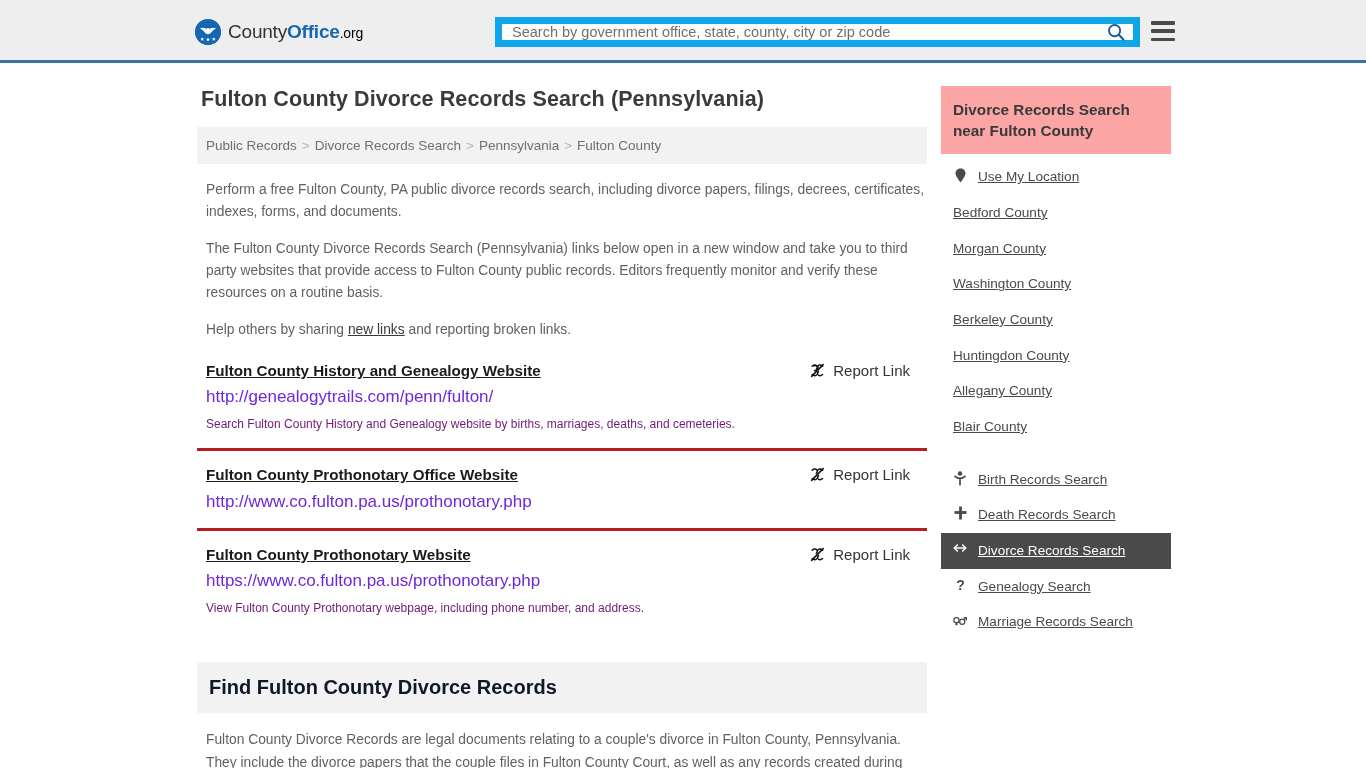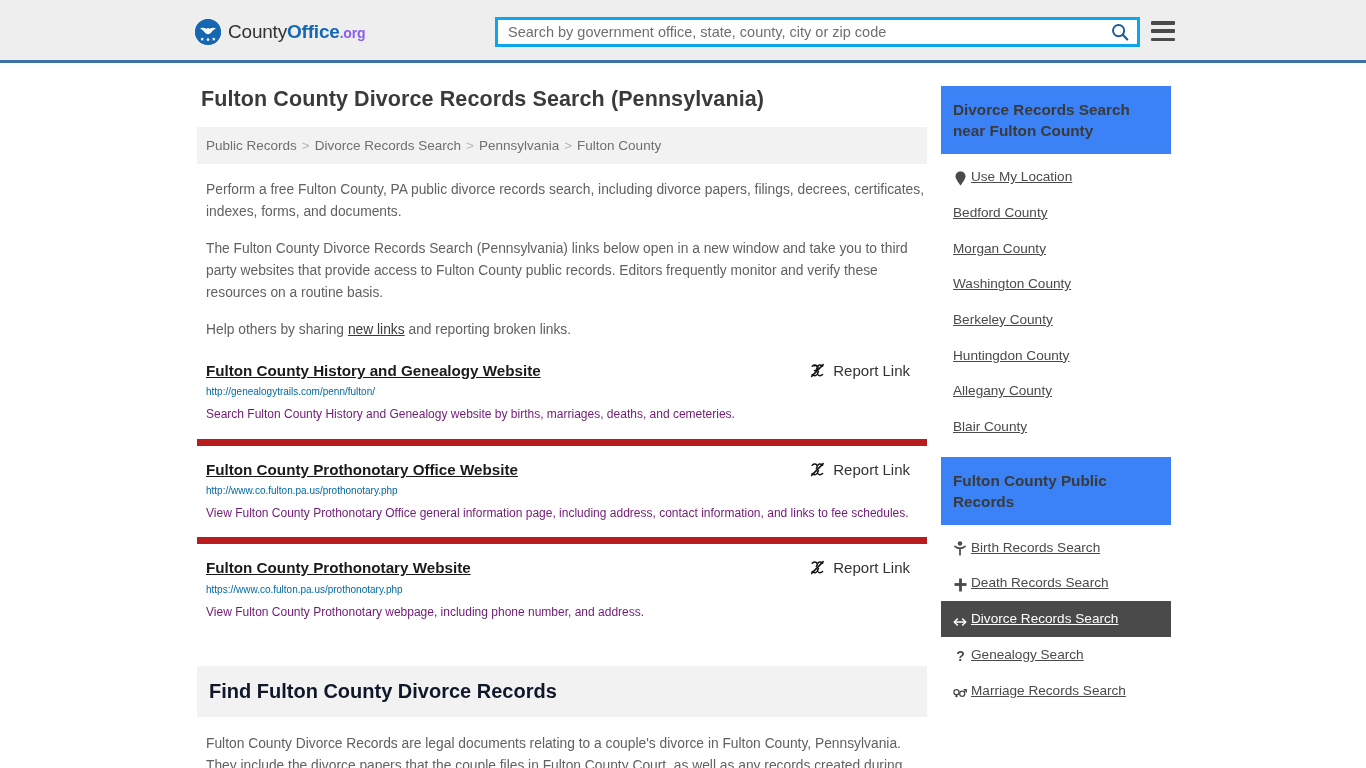--- a/index.html
+++ b/index.html
@@ -39,28 +39,28 @@
   .logo-mark svg { position: absolute; left: 0; top: 0; }
   .logo-text {
     font-size: 19px;
     letter-spacing: -0.2px;
     color: #333333;
     font-family: "Liberation Sans", sans-serif;
     white-space: nowrap;
   }
   .logo-text .b { color: #1667b1; font-weight: bold; }
   .logo-text .a { color: #333333; }
-  .logo-text .org { font-size: 14px; color: #8b5cf6; font-weight: bold; }
+  .logo-text .org { font-size: 14px; color: #000000; }
 
   .search-box {
     position: absolute;
     left: 495px; top: 17px;
     width: 645px; height: 30px;
     background: #ffffff;
-    border: 3px solid #0ea5e9;
+    border: 7px solid #0ea5e9;
     display: flex;
     align-items: center;
   }
   .search-input {
     flex: 1;
     border: none;
     outline: none;
     background: transparent;
     font-family: "Liberation Sans", sans-serif;
     font-size: 14.5px;
@@ -131,21 +131,21 @@
   .intro p a {
     color: #3a3a3a;
     text-decoration: underline;
     font-weight: normal;
   }
 
   
   .link-list { margin-top: 20px; }
   .link-item {
     padding: 0 9px 14px 9px;
-    border-bottom: 7px solid #b91c1c;
+    border-bottom: 3px solid #b91c1c;
     margin-bottom: 14px;
     position: relative;
   }
   .link-item:last-child { border-bottom: none; }
   .link-head {
     display: flex;
     align-items: flex-start;
     justify-content: space-between;
   }
   .link-title {
@@ -159,22 +159,22 @@
   .report-link {
     display: flex; align-items: center; gap: 7px;
     font-size: 15px;
     color: #333333;
     cursor: pointer;
     white-space: nowrap;
     margin-top: 1px;
     padding-right: 8px;
   }
   .link-url {
-    font-size: 10px;
-    color: #0369a1;
+    font-size: 17px;
+    color: #6d28d9;
     margin-top: 4px;
     line-height: 1.4;
   }
   .link-desc {
     font-size: 12px;
     color: #701a75;
     line-height: 1.6;
     margin-top: 6px;
   }
 
@@ -190,32 +190,32 @@
   .find-body {
     padding: 16px 9px 0 9px;
     font-size: 13.8px;
     line-height: 1.62;
     color: #616161;
   }
 
   
   .side-card { margin-bottom: 12px; }
   .side-card-header {
-    background: #3b82f6;
+    background: #fca5a5;
     padding: 13px 12px;
     font-size: 15.3px;
     font-weight: bold;
     color: #3a3a3a;
     line-height: 1.38;
   }
   .side-list { padding-top: 5px; }
   .side-row {
     display: flex;
-    align-items: flex-end;
-    gap: 4px;
+    align-items: flex-start;
+    gap: 11px;
     padding: 9px 12px;
     cursor: pointer;
   }
   .side-row .ico {
     width: 14px; flex: 0 0 14px;
     display: flex; align-items: center; justify-content: center;
     color: #4a4a4a;
     font-size: 14px;
     line-height: 1;
   }
@@ -322,21 +322,20 @@
                   <path d="M13.6 12.5 C11.6 14.4, 9.5 13.8, 8.8 12.5 C8.2 11.4, 8.8 10.2, 9.5 9.6" fill="none" stroke="#111" stroke-width="1.5" stroke-linecap="round"></path>
                   <path d="M3.2 12.5 C5.2 14.4, 7.3 13.8, 8.0 12.5" fill="none" stroke="#111" stroke-width="1.5" stroke-linecap="round"></path>
                   <path d="M13.6 4.3 C11.6 2.4, 9.5 3.0, 8.8 4.3" fill="none" stroke="#111" stroke-width="1.5" stroke-linecap="round"></path>
                   <line x1="2.6" y1="14.4" x2="14.2" y2="2.6" stroke="#111" stroke-width="1.5" stroke-linecap="round"></line>
                 </svg>
               </span>
               <span>Report Link</span>
             </div>
           </div>
           <div class="link-url">http://www.co.fulton.pa.us/prothonotary.php</div>
-          <div class="link-desc">View Fulton County Prothonotary Office general information page, including address, contact information, and links to fee schedules.</div>
         </div>
 
         <div class="link-item">
           <div class="link-head">
             <a class="link-title">Fulton County Prothonotary Website</a>
             <div class="report-link">
               <span>
                 <svg width="17" height="17" viewBox="0 0 17 17">
                   <path d="M3.2 4.3 C5.2 2.4, 7.3 3.0, 8.0 4.3 C8.6 5.4, 8.0 6.6, 7.3 7.2" fill="none" stroke="#111" stroke-width="1.5" stroke-linecap="round"></path>
                   <path d="M13.6 12.5 C11.6 14.4, 9.5 13.8, 8.8 12.5 C8.2 11.4, 8.8 10.2, 9.5 9.6" fill="none" stroke="#111" stroke-width="1.5" stroke-linecap="round"></path>
@@ -394,21 +393,20 @@
           <div class="side-row no-icon">
             <span class="lbl">Allegany County</span>
           </div>
           <div class="side-row no-icon">
             <span class="lbl">Blair County</span>
           </div>
         </div>
       </div>
 
       <div class="side-card">
-        <div class="side-card-header">Fulton County Public Records</div>
         <div class="side-list">
 
           <div class="side-row">
             <span class="ico">
               <svg width="12" height="15" viewBox="0 0 12 15">
                 <circle cx="6" cy="2.5" r="2.2" fill="#4a4a4a"></circle>
                 <path d="M1 5.4 C2.6 6.9, 4.2 7.4, 6 7.4 C7.8 7.4, 9.4 6.9, 11 5.4" fill="none" stroke="#4a4a4a" stroke-width="1.6" stroke-linecap="round"></path>
                 <rect x="5.15" y="6.4" width="1.7" height="8.2" rx="0.6" fill="#4a4a4a"></rect>
               </svg>
             </span>

